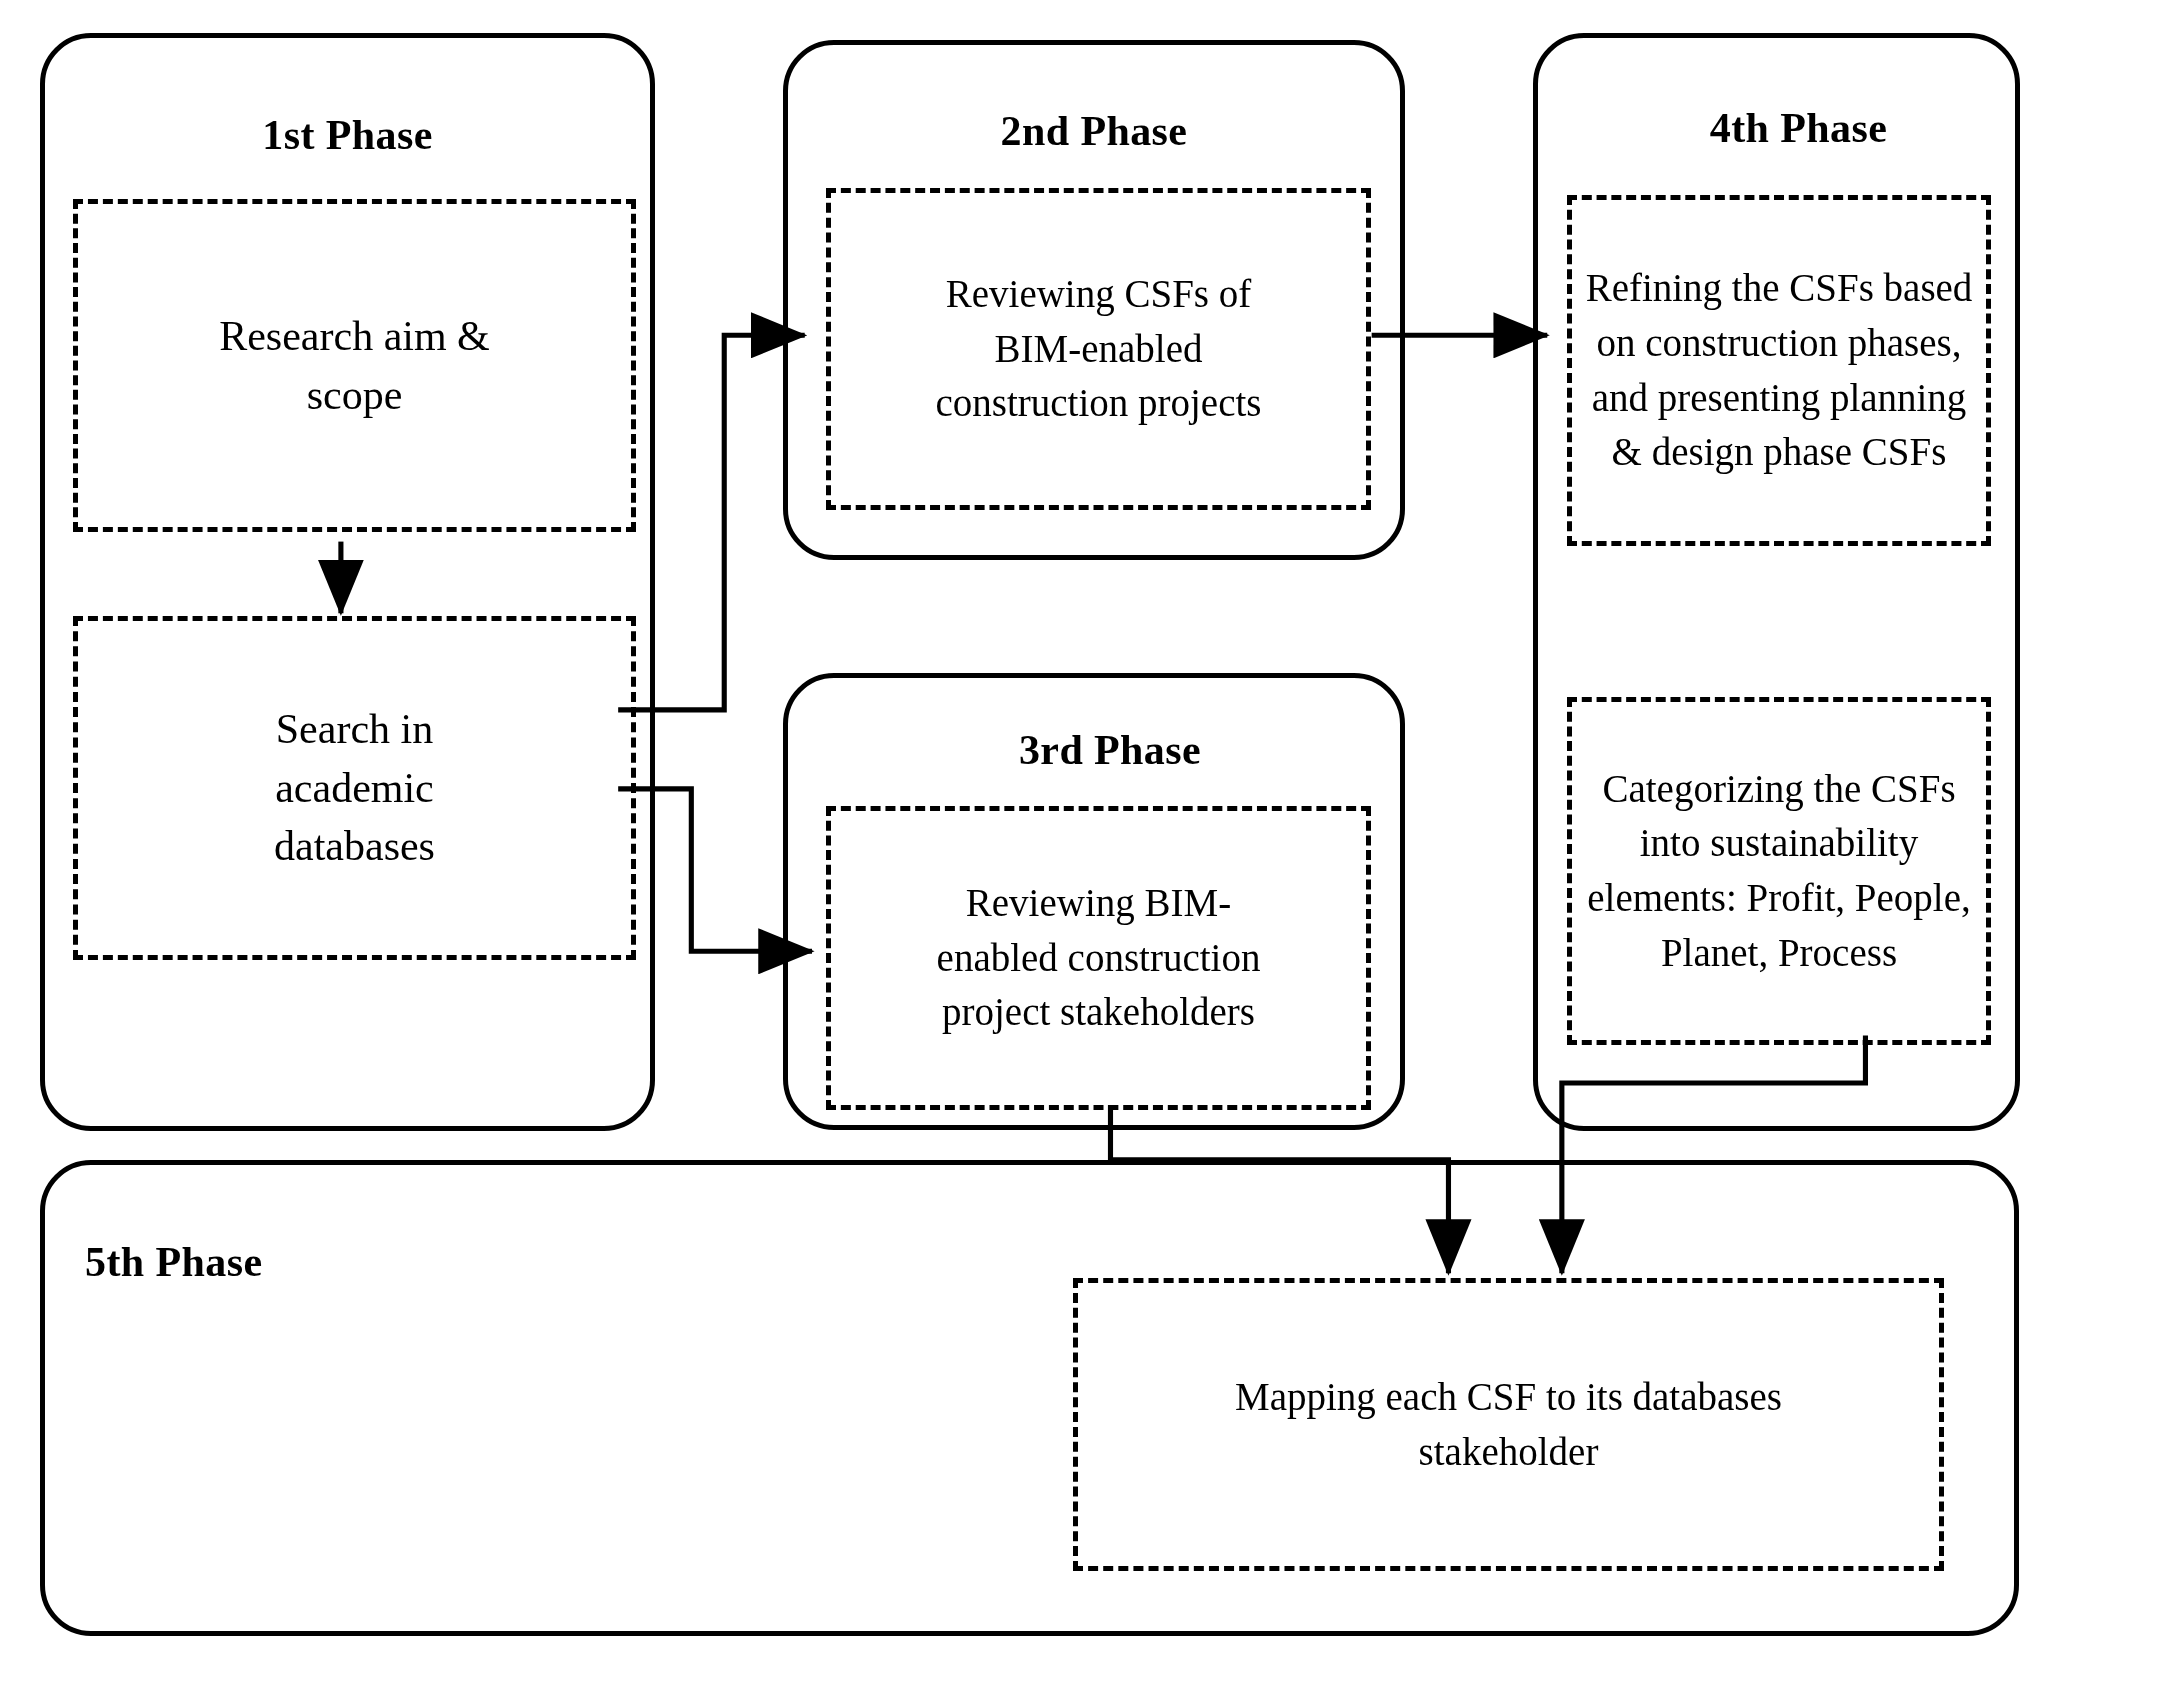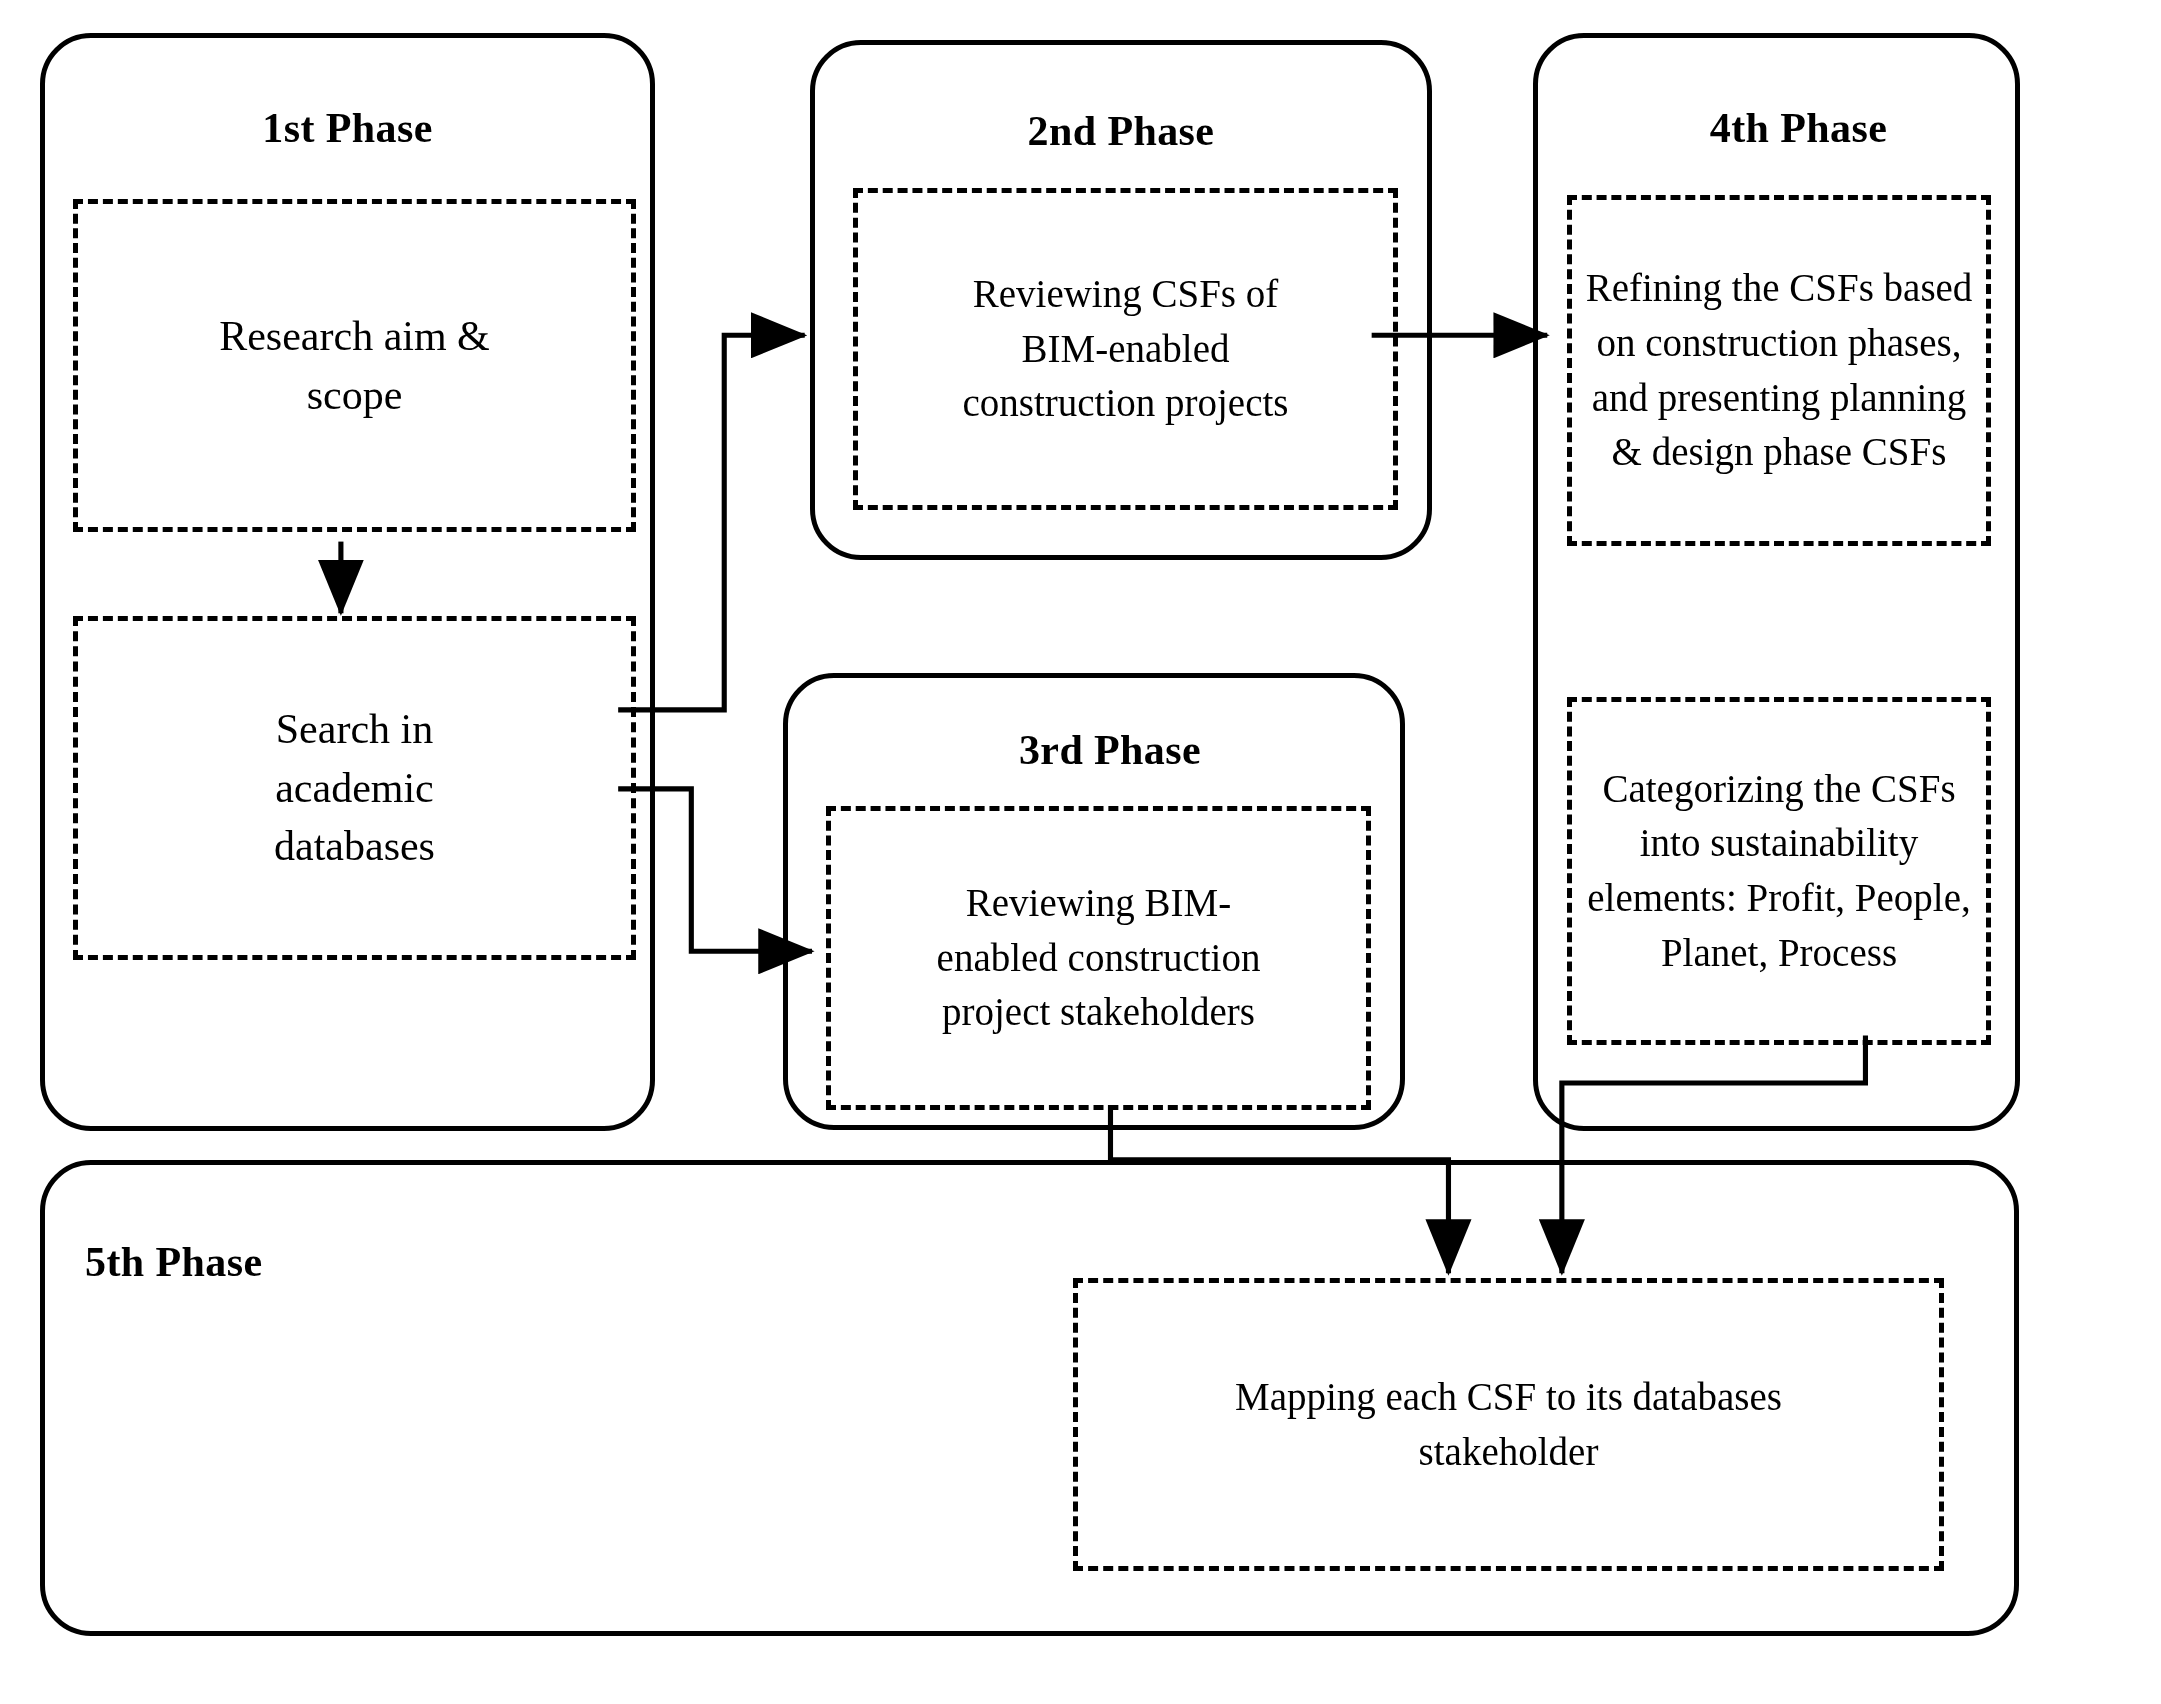--- a/index.html
+++ b/index.html
@@ -98,35 +98,35 @@
     <g>
       <path d="M1518,1510 L1518,1585 L1980,1585 L1980,1740" stroke="#000000" stroke-width="7" fill="none" marker-end="url(#arrowhead)"></path>
     </g>
 
     <g>
       <path d="M2550,1415 L2550,1480 L2135,1480 L2135,1740" stroke="#000000" stroke-width="7" fill="none" marker-end="url(#arrowhead)"></path>
     </g>
   </svg>
 
   <div class="phase-box" style="left:40px; top:33px; width:615px; height:1098px;">
-    <div class="phase-title" style="top:66px;">1st Phase</div>
+    <div class="phase-title" style="top:73px;">1st Phase</div>
 
     <div class="step-box" style="left:28px; top:578px; width:563px; height:344px;">
       <div class="step-text big">Search in
 academic
 databases</div>
     </div>
 
     <div class="step-box" style="left:28px; top:161px; width:563px; height:333px;">
       <div class="step-text big">Research aim &amp;
 scope</div>
     </div>
   </div>
 
-  <div class="phase-box" style="left:783px; top:40px; width:622px; height:520px;margin-left:27px;">
+  <div class="phase-box" style="left:783px; top:40px; width:622px; height:520px;">
     <div class="phase-title" style="top:62px;">2nd Phase</div>
 
     <div class="step-box" style="left:38px; top:143px; width:545px; height:322px;">
       <div class="step-text">Reviewing CSFs of
 BIM-enabled
 construction projects</div>
     </div>
   </div>
 
   <div class="phase-box" style="left:783px; top:673px; width:622px; height:457px;padding-left:16px;">

